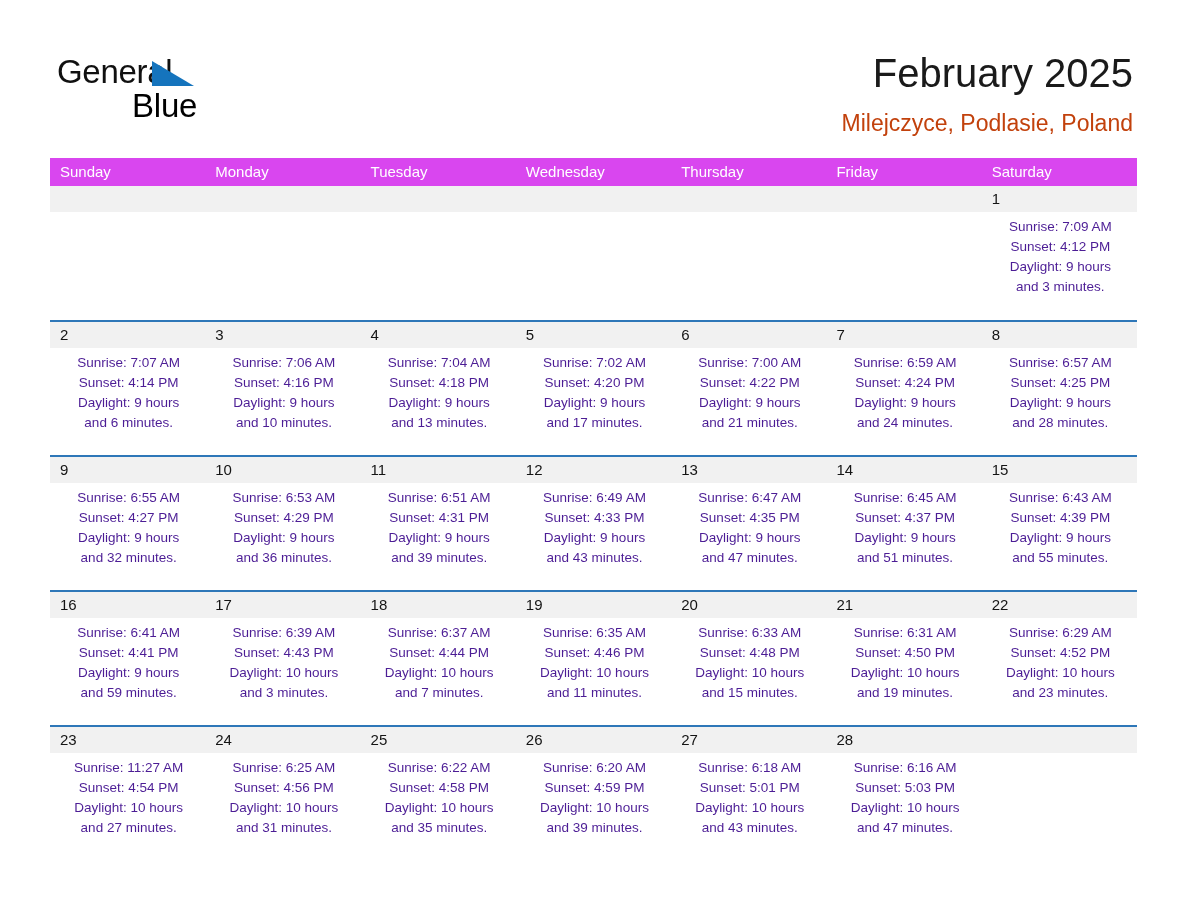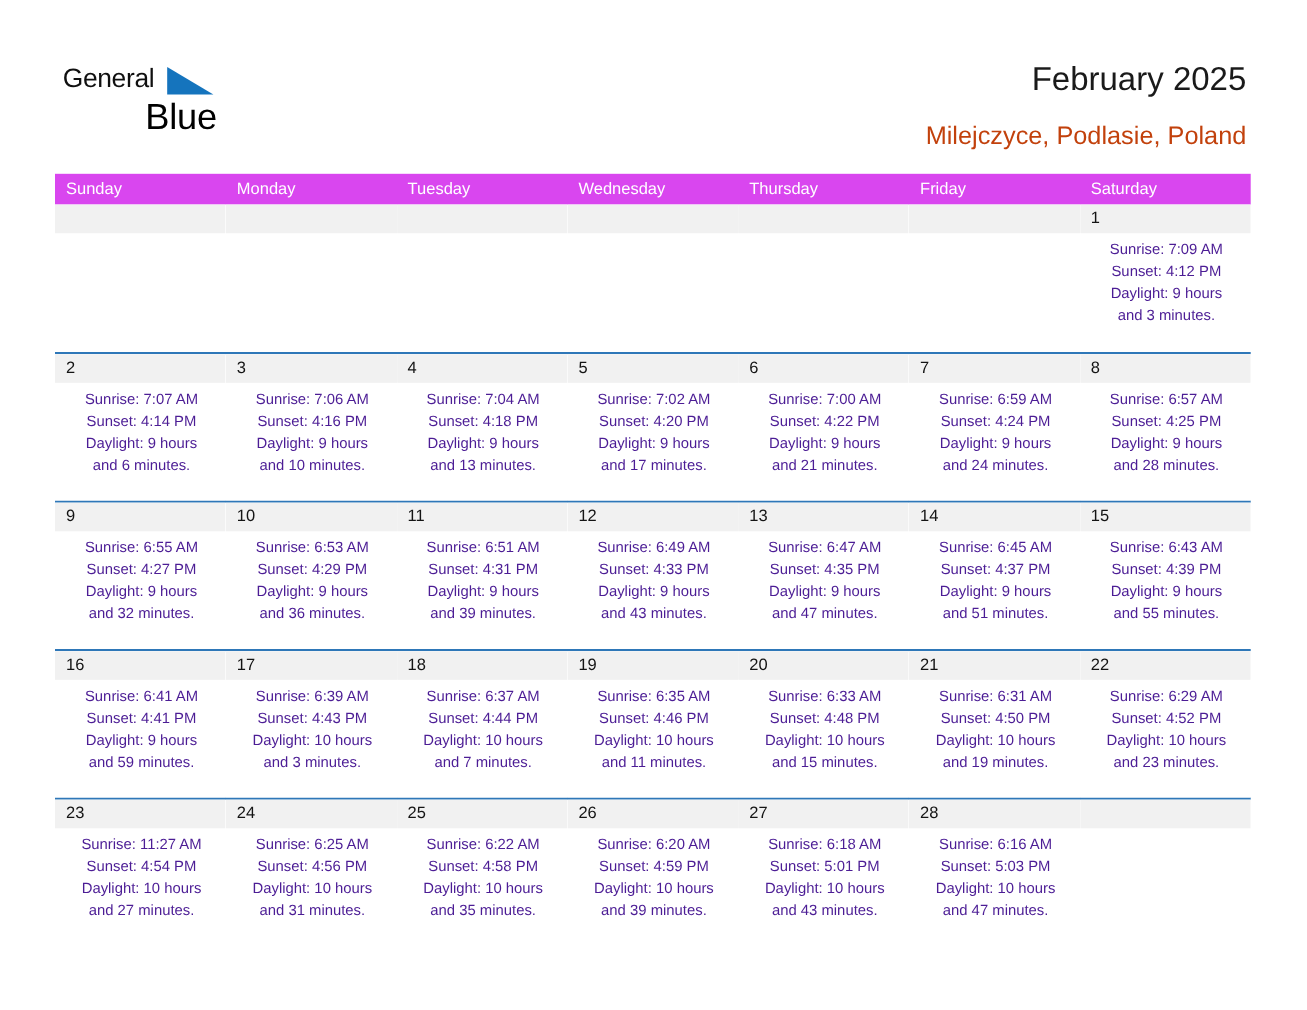--- a/index.html
+++ b/index.html
@@ -36,21 +36,21 @@
     width: 240px;
     height: 70px;
   }
   .logo-row1 {
     position: relative;
     height: 38px;
     line-height: 38px;
     white-space: nowrap;
   }
   .logo-general {
-    font-size: 24px;
+    font-size: 33px;
     letter-spacing: -0.3px;
     color: #101010;
     font-family: "Liberation Sans", sans-serif;
   }
   .logo-triangle {
     position: absolute;
     left: 95px;
     top: 8px;
     width: 0;
     height: 0;
@@ -70,21 +70,21 @@
     letter-spacing: -0.2px;
   }
 
   .title-block {
     position: absolute;
     right: 55px;
     top: 48px;
     text-align: right;
   }
   .cal-title {
-    font-size: 30px;
+    font-size: 40px;
     font-weight: normal;
     color: #1a1a1a;
     line-height: 50px;
     white-space: nowrap;
   }
   .cal-subtitle {
     font-size: 23px;
     font-weight: normal;
     color: #c2410c;
     line-height: 30px;

